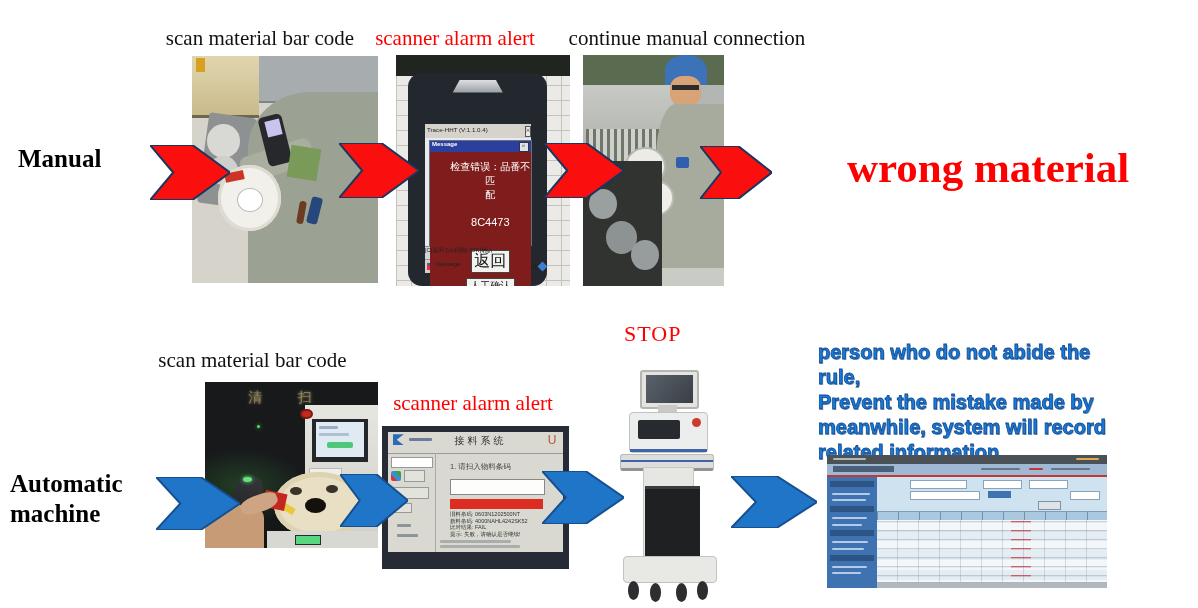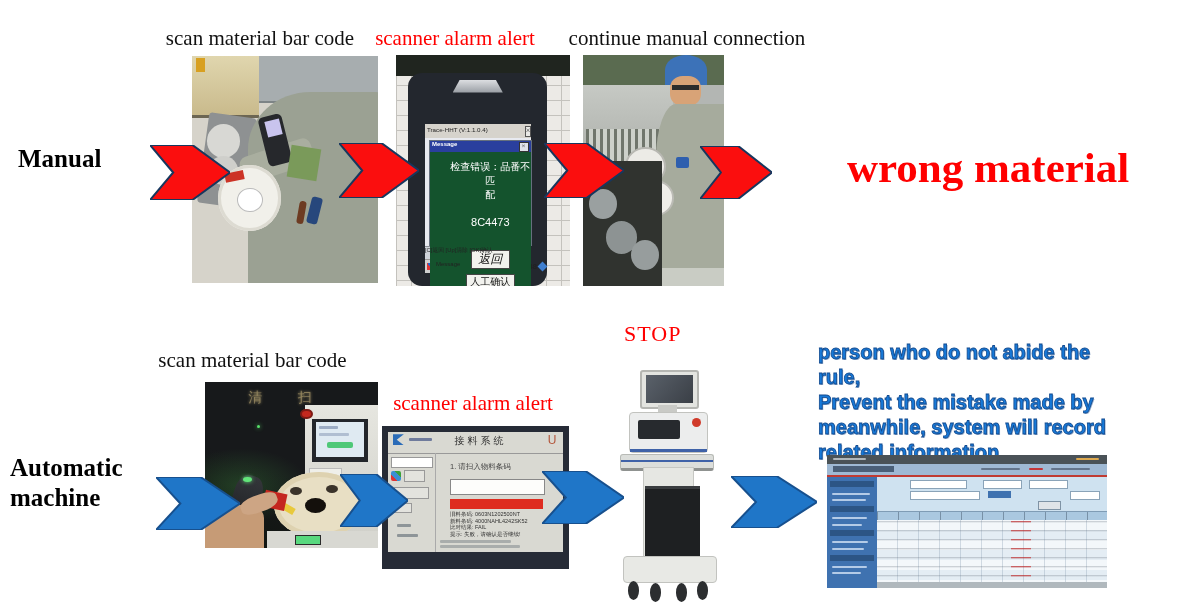--- a/index.html
+++ b/index.html
@@ -79,25 +79,25 @@
         <div style="height:9%;background:#d6d3cc;display:flex;align-items:center;justify-content:space-between;padding:0 2px;">
           <span class="tiny" style="font-size:10px;transform:scale(0.62);color:#222;">Trace-HHT (V:1.1.0.4)</span>
           <span style="width:9px;height:9px;background:#e9e9e6;border:1px solid #555;font-size:8px;line-height:7px;text-align:center;color:#333;">×</span>
         </div>
         <div style="flex:1;position:relative;background:#e8eaf0;">
           <div class="abs" style="left:4%;top:2%;width:95%;height:96%;display:flex;flex-direction:column;border:1px solid #66707e;">
             <div style="height:12px;background:#2a3f9e;display:flex;align-items:center;justify-content:space-between;padding:0 2px;">
               <span class="tiny" style="font-size:10px;transform:scale(0.6);color:#fff;font-weight:bold;">Message</span>
               <span style="width:8px;height:8px;background:#dfe2ea;border:1px solid #333;font-size:7px;line-height:6px;text-align:center;color:#222;">×</span>
             </div>
-            <div style="flex:1;background:#14532d;color:#fff;text-align:center;padding-top:8px;font-family:'Liberation Sans',sans-serif;padding-left:20px;">
+            <div style="flex:1;background:#7f1d1d;color:#fff;text-align:center;padding-top:8px;font-family:'Liberation Sans',sans-serif;padding-left:20px;">
               <div style="font-size:10px;">检查错误：品番不匹</div>
               <div style="font-size:10px;">配</div>
               <div style="font-size:11px;margin-top:14px;">8C4473</div>
-              <div class="hht-btn" style="width:46%;margin:22px auto 0;font-size:12px;font-style:italic;">返回</div>
+              <div class="hht-btn" style="width:46%;margin:22px auto 0;font-size:16px;">返回</div>
               <div class="hht-btn" style="width:58%;margin:5px auto 0;font-size:10px;">人工确认</div>
             </div>
           </div>
         </div>
         <div style="height:8%;background:#cfd3da;border-top:1px solid #8b8f96;display:flex;align-items:center;">
           <span class="tiny" style="font-size:10px;transform:scale(0.58);color:#222;">[C]返回  [Up]清除  [OK]确认</span>
         </div>
         <div style="height:9%;background:#cfcfcf;border-top:1px solid #9a9a9a;display:flex;align-items:center;justify-content:space-between;padding:0 2px;gap:24px;">
           <span style="display:flex;align-items:center;gap:2px;">
             <span style="width:7px;height:7px;background:linear-gradient(45deg,#d33 50%,#2a62c9 50%);"></span>
@@ -140,21 +140,21 @@
     </svg>
   <svg class="arrow red" style="left:544px;top:143px;" width="80" height="55" viewBox="0 0 100 62" preserveAspectRatio="none">
       <polygon points="0,0 53,0 100,31 53,62 0,62 29,31"></polygon>
     </svg>
   <svg class="arrow red" style="left:700px;top:146px;" width="72" height="53" viewBox="0 0 100 62" preserveAspectRatio="none">
       <polygon points="0,0 53,0 100,31 53,62 0,62 29,31"></polygon>
     </svg>
 
   <div class="abs result-big" style="left:847px;top:143px;width:290px;text-align:left;">wrong material</div>
 
-  <div class="abs side-label" style="left:10px;top:453px;">
+  <div class="abs side-label" style="left:10px;top:469px;">
     <div>Automatic</div>
     <div>machine</div>
   </div>
 
   <div class="abs caption" style="left:150px;top:348px;width:205px;">scan material bar code</div>
   <div class="abs caption red" style="left:383px;top:391px;width:180px;">scanner alarm alert</div>
   <div class="abs stop-label" style="left:624px;top:321px;width:56px;text-align:center;">STOP</div>
 
   <div class="photo p4" style="left:205px;top:382px;width:173px;height:166px;">
     <div class="abs" style="left:18%;top:4%;width:60%;text-align:center;font-size:14px;letter-spacing:16px;color:rgba(195,175,120,.55);text-shadow:0 0 3px rgba(195,175,120,.8);">清  扫</div>

